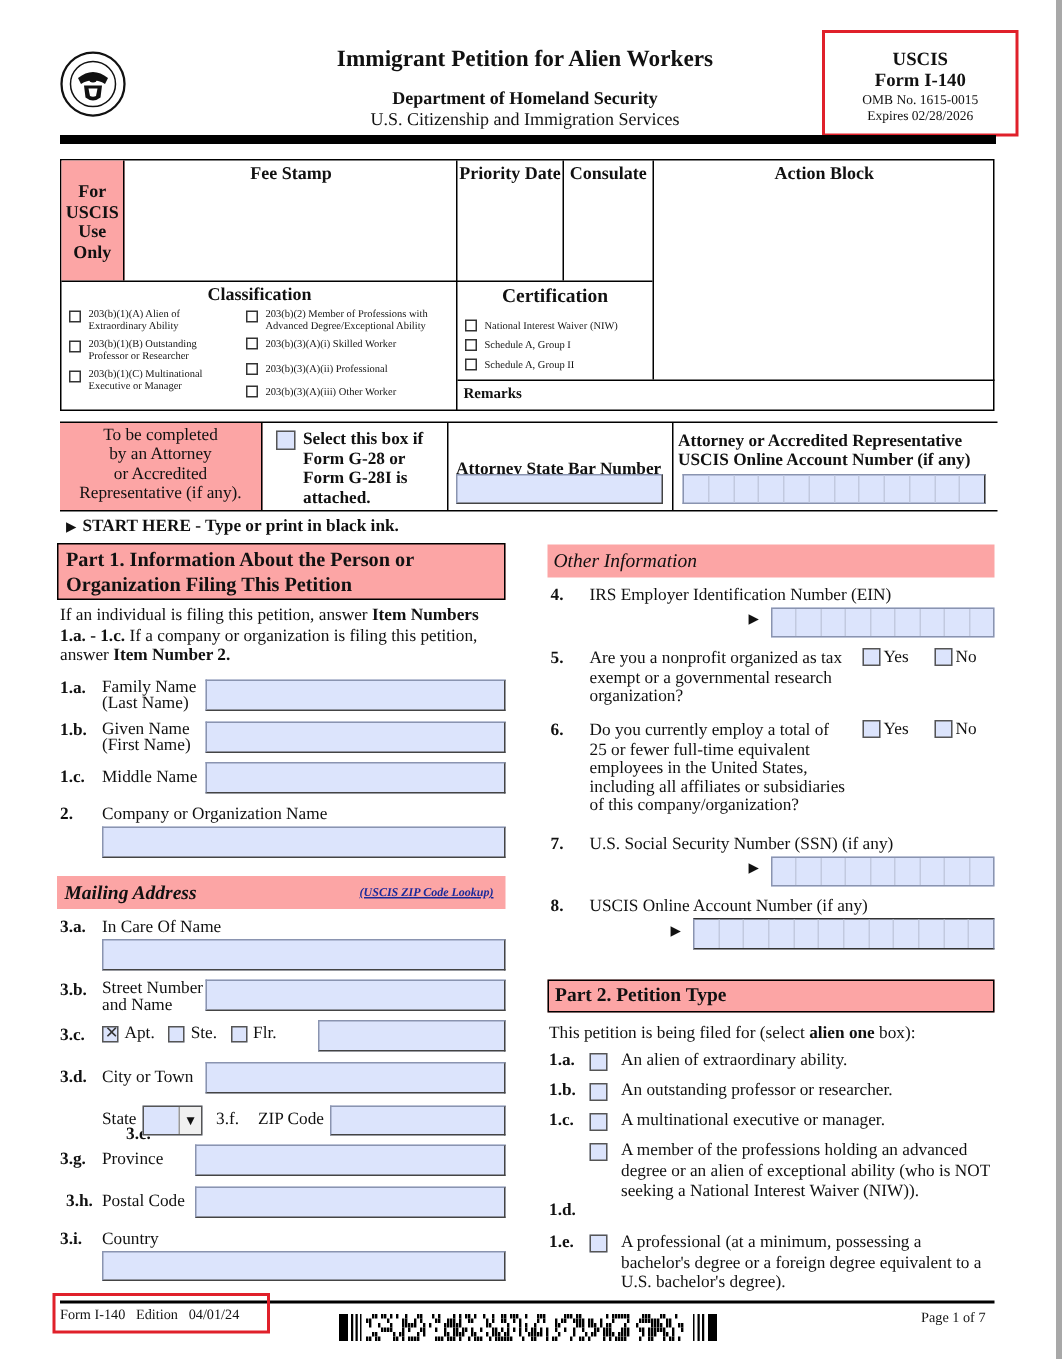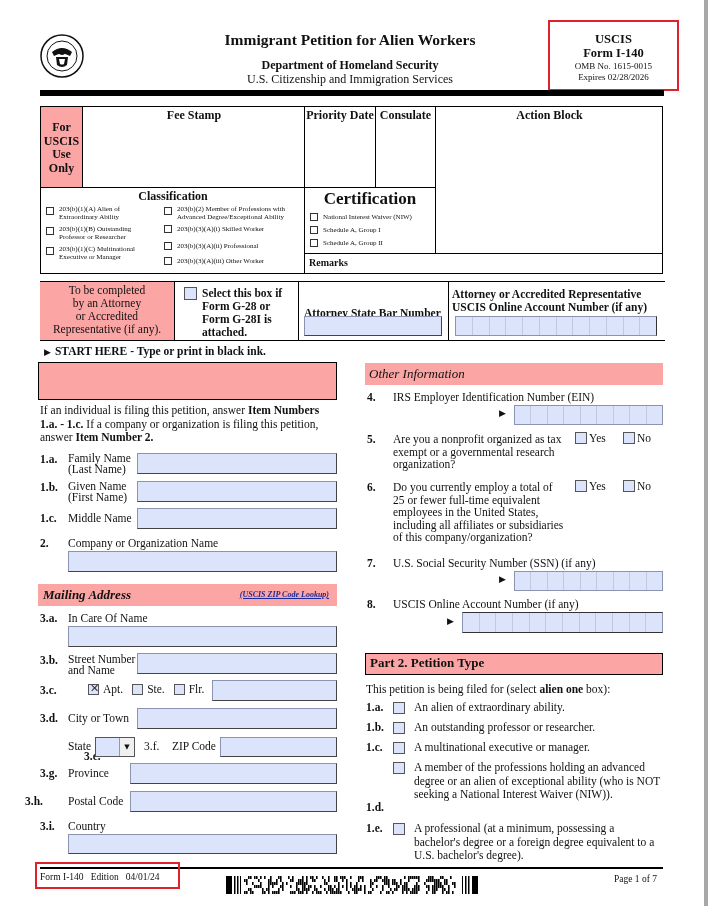--- a/index.html
+++ b/index.html
@@ -103,21 +103,21 @@
     <div style="display:flex;gap:5px;margin-bottom:7px;">
         <span class="cb white"></span>
         <div class="small">203(b)(3)(A)(ii) Professional</div>
       </div>
     <div style="display:flex;gap:5px;">
         <span class="cb white"></span>
         <div class="small">203(b)(3)(A)(iii) Other Worker</div>
       </div>
   </div>
 
-  <div class="abs b" style="left:264px;top:82px;width:130px;text-align:center;font-size:17px;">Certification</div>
+  <div class="abs b" style="left:264px;top:82px;width:130px;text-align:center;font-size:13px;">Certification</div>
   <div class="abs" style="left:269px;top:106px;width:125px;">
     <div style="display:flex;gap:5px;margin-bottom:5px;">
         <span class="cb white"></span>
         <span class="small">National Interest Waiver (NIW)</span>
       </div>
     <div style="display:flex;gap:5px;margin-bottom:5px;">
         <span class="cb white"></span>
         <span class="small">Schedule A, Group I</span>
       </div>
     <div style="display:flex;gap:5px;">
@@ -170,20 +170,22 @@
       <span></span>
       <span></span>
   </div>
 </div>
 
 <div class="abs b" style="left:44px;top:345px;font-size:11.5px;">
   <span style="font-size:9px;margin-right:4px;font-family:'DejaVu Sans',sans-serif;">▶</span><span>START HERE - Type or print in black ink.</span>
 </div>
 
 <div class="abs sec-grey b" style="left:38px;top:362px;width:299px;height:38px;border:1.5px solid #000;font-size:13.5px;line-height:17px;padding:1px 5px;">
+  <div>Part 1.  Information About the Person or</div>
+  <div>Organization Filing This Petition</div>
 </div>
 
 <div class="abs lbl" style="left:40px;top:404px;width:300px;line-height:13.5px;">
   <div><span>If an individual is filing this petition, answer </span><b>Item Numbers</b></div>
   <div><b>1.a. - 1.c.</b><span>  If a company or organization is filing this petition,</span></div>
   <div><span>answer </span><b>Item Number 2.</b></div>
 </div>
 
 <div class="abs num" style="left:40px;top:453px;">1.a.</div>
 <div class="abs lbl" style="left:68px;top:453px;line-height:11px;">
@@ -217,21 +219,21 @@
 <div class="abs field" style="left:68px;top:626px;width:269px;height:21px;"></div>
 
 <div class="abs num" style="left:40px;top:654px;">3.b.</div>
 <div class="abs lbl" style="left:68px;top:654px;line-height:11px;">
   <div>Street Number</div>
   <div>and Name</div>
 </div>
 <div class="abs field" style="left:137px;top:653px;width:200px;height:21px;"></div>
 
 <div class="abs num" style="left:40px;top:684px;">3.c.</div>
-<div class="abs lbl" style="left:68px;top:683px;display:flex;gap:6px;align-items:center;margin-left:20px;">
+<div class="abs lbl" style="left:68px;top:683px;display:flex;gap:6px;align-items:center;">
   <span style="display:flex;gap:4px;align-items:center;margin-right:3px;">
       <span class="cb cbx"></span>
       <span>Apt.</span>
     </span>
   <span style="display:flex;gap:4px;align-items:center;margin-right:3px;">
       <span class="cb"></span>
       <span>Ste.</span>
     </span>
   <span style="display:flex;gap:4px;align-items:center;">
       <span class="cb"></span>
@@ -251,21 +253,21 @@
   <span style="position:absolute;right:0;top:0;width:15px;height:18px;background:#f0f0f0;border-left:1px solid #999;text-align:center;font-size:7px;line-height:18px;font-family:'DejaVu Sans',sans-serif;">▼</span>
 </div>
 <div class="abs num" style="left:144px;top:740px;font-weight:normal;">3.f.</div>
 <div class="abs lbl" style="left:172px;top:740px;">ZIP Code</div>
 <div class="abs field" style="left:220px;top:737px;width:117px;height:20px;"></div>
 
 <div class="abs num" style="left:40px;top:767px;">3.g.</div>
 <div class="abs lbl" style="left:68px;top:767px;">Province</div>
 <div class="abs field" style="left:130px;top:763px;width:207px;height:21px;"></div>
 
-<div class="abs num" style="left:25px;top:795px;">3.h.</div>
+<div class="abs num" style="left:44px;top:795px;">3.h.</div>
 <div class="abs lbl" style="left:68px;top:795px;font-family:Liberation Serif, serif;">Postal Code</div>
 <div class="abs field" style="left:130px;top:791px;width:207px;height:21px;"></div>
 
 <div class="abs num" style="left:40px;top:820px;">3.i.</div>
 <div class="abs lbl" style="left:68px;top:820px;">Country</div>
 <div class="abs field" style="left:68px;top:834px;width:269px;height:20px;"></div>
 
 <div class="abs sec-grey" style="left:365px;top:363px;width:298px;height:22px;">
   <span class="b" style="position:absolute;left:4px;top:3px;font-style:italic;font-size:13px;font-weight:normal;">Other Information</span>
 </div>

